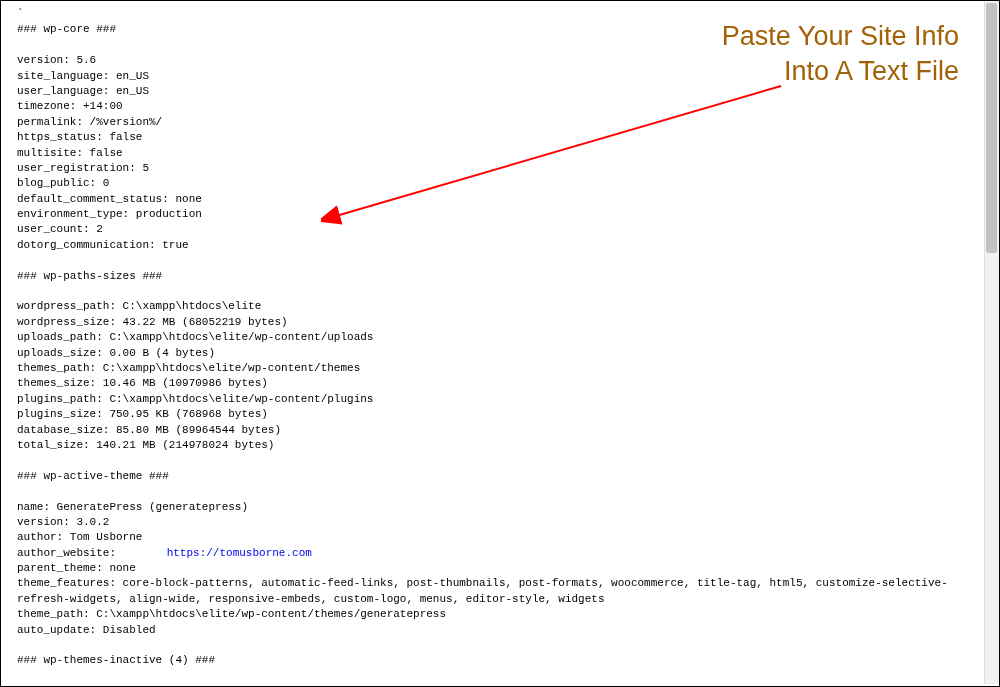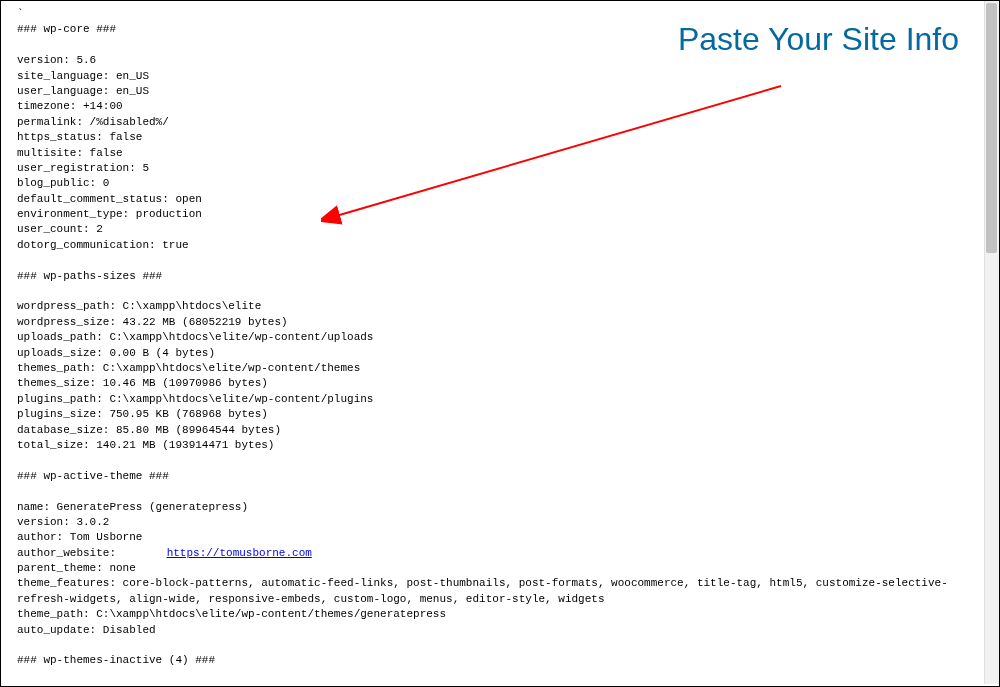--- a/index.html
+++ b/index.html
@@ -44,87 +44,87 @@
       height: 250px;
       background: #c1c1c1;
       border-radius: 2px;
     }
     .section-header {
       display: inline;
       text-align: center;
     }
     .link {
       color: #0000EE;
-      text-decoration: underline;
       padding-left: 44px;
     }
     .annotation {
       position: absolute;
       right: 40px;
       top: 18px;
-      color: #0369a1;
+      color: #a16207;
       font-family: Arial, sans-serif;
-      font-size: 32px;
+      font-size: 27px;
       text-align: right;
       line-height: 1.3;
       z-index: 10;
     }
     .arrow-svg {
       position: absolute;
       top: 75px;
       left: 320px;
       z-index: 10;
       pointer-events: none;
     }
   </style>
 </head>
 <body>
 
 <div class="annotation">
   <div>Paste Your Site Info</div>
+  <div>Into A Text File</div>
 </div>
 
 <svg class="arrow-svg" width="500" height="160">
   <defs>
     <marker id="arrowhead" markerWidth="12" markerHeight="10" refX="2" refY="5" orient="auto">
       <polygon points="0 0, 12 5, 0 10" fill="#ff0000"></polygon>
     </marker>
   </defs>
   <line x1="460" y1="10" x2="15" y2="140" stroke="#ff0000" stroke-width="2" marker-end="url(#arrowhead)"></line>
 </svg>
 
 <div class="content-wrapper">`
 <span class="section-header">### wp-core ###</span>
 
 <span>version: 5.6</span>
 <span>site_language: en_US</span>
 <span>user_language: en_US</span>
 <span>timezone: +14:00</span>
-<span>permalink: /%disabled%/</span>
+<span>permalink: /%version%/</span>
 <span>https_status: false</span>
 <span>multisite: false</span>
 <span>user_registration: 5</span>
 <span>blog_public: 0</span>
-<span>default_comment_status: open</span>
+<span>default_comment_status: none</span>
 <span>environment_type: production</span>
 <span>user_count: 2</span>
 <span>dotorg_communication: true</span>
 
 <span class="section-header">### wp-paths-sizes ###</span>
 
 <span>wordpress_path: C:\xampp\htdocs\elite</span>
 <span>wordpress_size: 43.22 MB (68052219 bytes)</span>
 <span>uploads_path: C:\xampp\htdocs\elite/wp-content/uploads</span>
 <span>uploads_size: 0.00 B (4 bytes)</span>
 <span>themes_path: C:\xampp\htdocs\elite/wp-content/themes</span>
 <span>themes_size: 10.46 MB (10970986 bytes)</span>
 <span>plugins_path: C:\xampp\htdocs\elite/wp-content/plugins</span>
 <span>plugins_size: 750.95 KB (768968 bytes)</span>
 <span>database_size: 85.80 MB (89964544 bytes)</span>
-<span>total_size: 140.21 MB (193914471 bytes)</span>
+<span>total_size: 140.21 MB (214978024 bytes)</span>
 
 <span class="section-header">### wp-active-theme ###</span>
 
 <span>name: GeneratePress (generatepress)</span>
 <span>version: 3.0.2</span>
 <span>author: Tom Usborne</span>
 <span>author_website: </span><span class="link">https://tomusborne.com</span>
 <span>parent_theme: none</span>
 <span>theme_features: core-block-patterns, automatic-feed-links, post-thumbnails, post-formats, woocommerce, title-tag, html5, customize-selective-refresh-widgets, align-wide, responsive-embeds, custom-logo, menus, editor-style, widgets</span>
 <span>theme_path: C:\xampp\htdocs\elite/wp-content/themes/generatepress</span>

